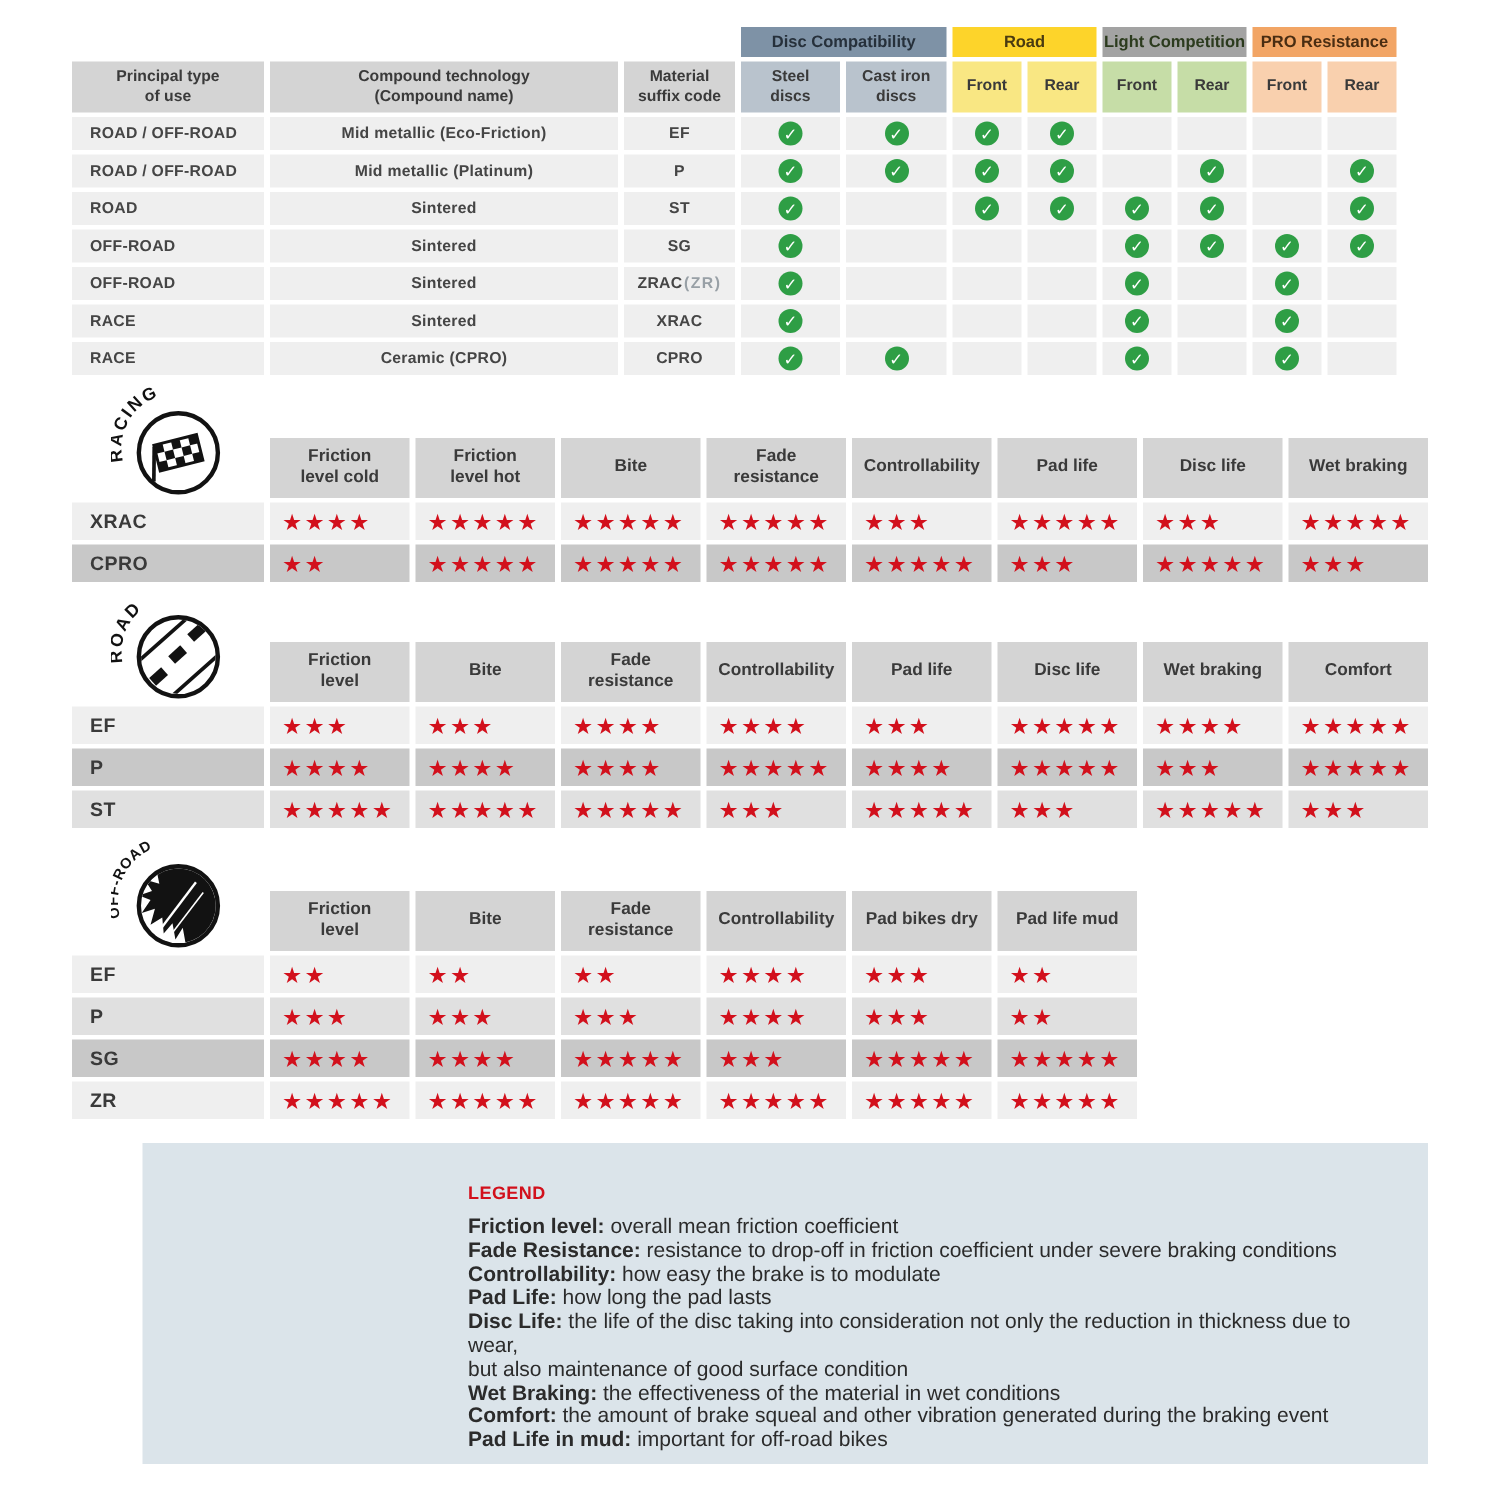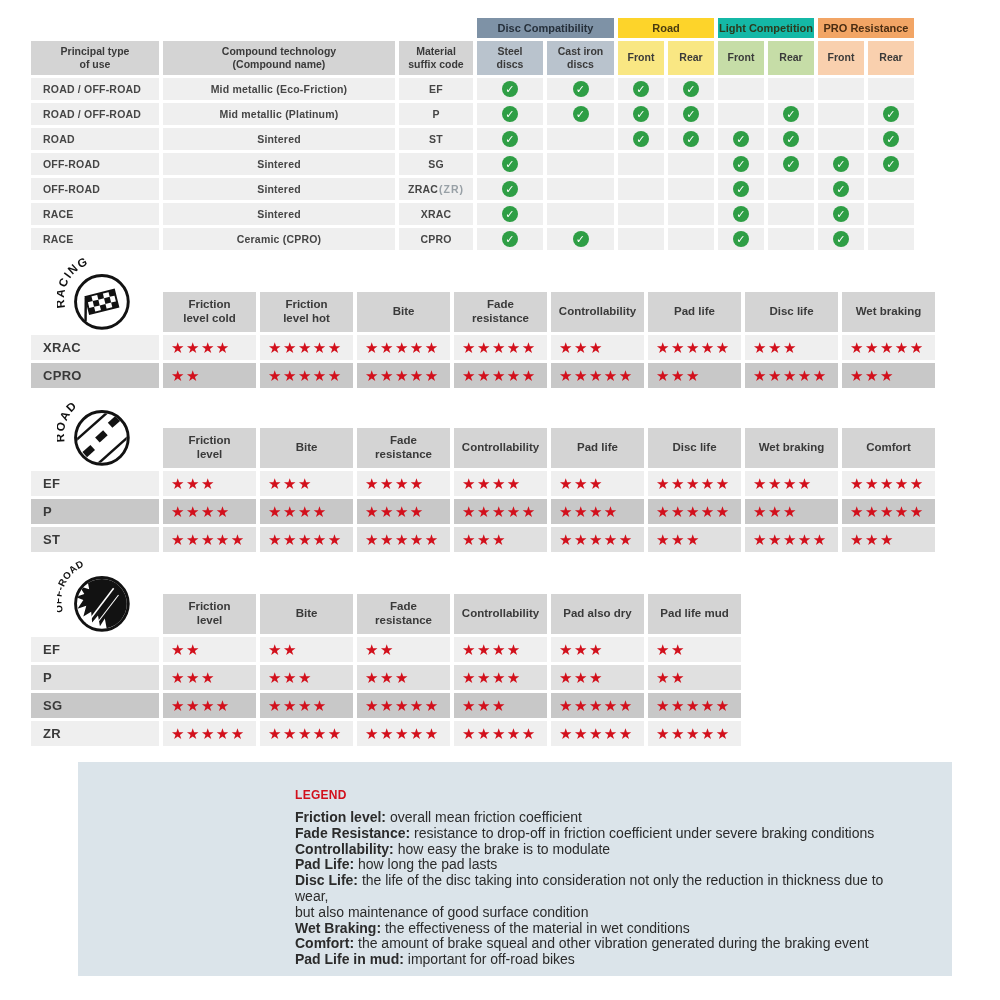--- a/index.html
+++ b/index.html
@@ -1,31 +1,31 @@
 <!DOCTYPE html>
 <html><head>
 <meta charset="utf-8">
 <style>
   * { box-sizing: border-box; }
   body { margin: 0; background: #fff; font-family: "Liberation Sans", "DejaVu Sans", sans-serif; }
   .page { width: 1000px; height: 1000px; background: #fff; overflow: hidden; }
-  .content { padding: 18px 48px 0 31px; }
+  .content { padding: 18px 48px 0 48px; }
 
   
   .compat-grid {
     display: grid;
     grid-template-columns: 128px 232px 74px 66px 67px 46px 46px 46px 46px 46px 46px;
     gap: 3px 4px;
   }
   .ghost { background: transparent; }
   .gcell { height: 20px; display: flex; align-items: center; justify-content: center;
            font-size: 11px; font-weight: 700; color: #333; }
   .g-disc  { background: #7e92a6; color: #26303b; }
   .g-road  { background: #fdd42a; color: #4a3b10; }
-  .g-light { background: #14b8a6; color: #2c3b1e; }
+  .g-light { background: #a3a3a3; color: #2c3b1e; }
   .g-pro   { background: #f2a565; color: #4a2d12; }
   .hcell { min-height: 34px; display: flex; align-items: center; justify-content: center;
            text-align: center; white-space: pre-line; font-size: 10.5px; font-weight: 700;
            line-height: 1.25; color: #3a3a3a; }
   .v-gray  { background: #d4d4d4; }
   .v-disc  { background: #b9c3cd; }
   .v-road  { background: #f9e783; }
   .v-light { background: #c6dda7; }
   .v-pro   { background: #f9d0ae; }
   .dcell { background: #efefef; height: 22px; display: flex; align-items: center;
@@ -376,21 +376,21 @@
               <line x1="37" y1="74" x2="63" y2="40" stroke="#fff" stroke-width="1.1"></line>
             </g>
           </svg>
         </div>
       <div class="shcell">Friction
 level</div>
           <div class="shcell">Bite</div>
           <div class="shcell">Fade
 resistance</div>
           <div class="shcell">Controllability</div>
-          <div class="shcell">Pad also dry</div>
+          <div class="shcell">Pad bikes dry</div>
           <div class="shcell">Pad life mud</div>
           <div class="rlabel s-light">EF</div>
           <div class="scell s-light">★★</div>
           <div class="scell s-light">★★</div>
           <div class="scell s-light">★★</div>
           <div class="scell s-light">★★★★</div>
           <div class="scell s-light">★★★</div>
           <div class="scell s-light">★★</div>
           <div class="rlabel s-medium">P</div>
           <div class="scell s-medium">★★★</div>

